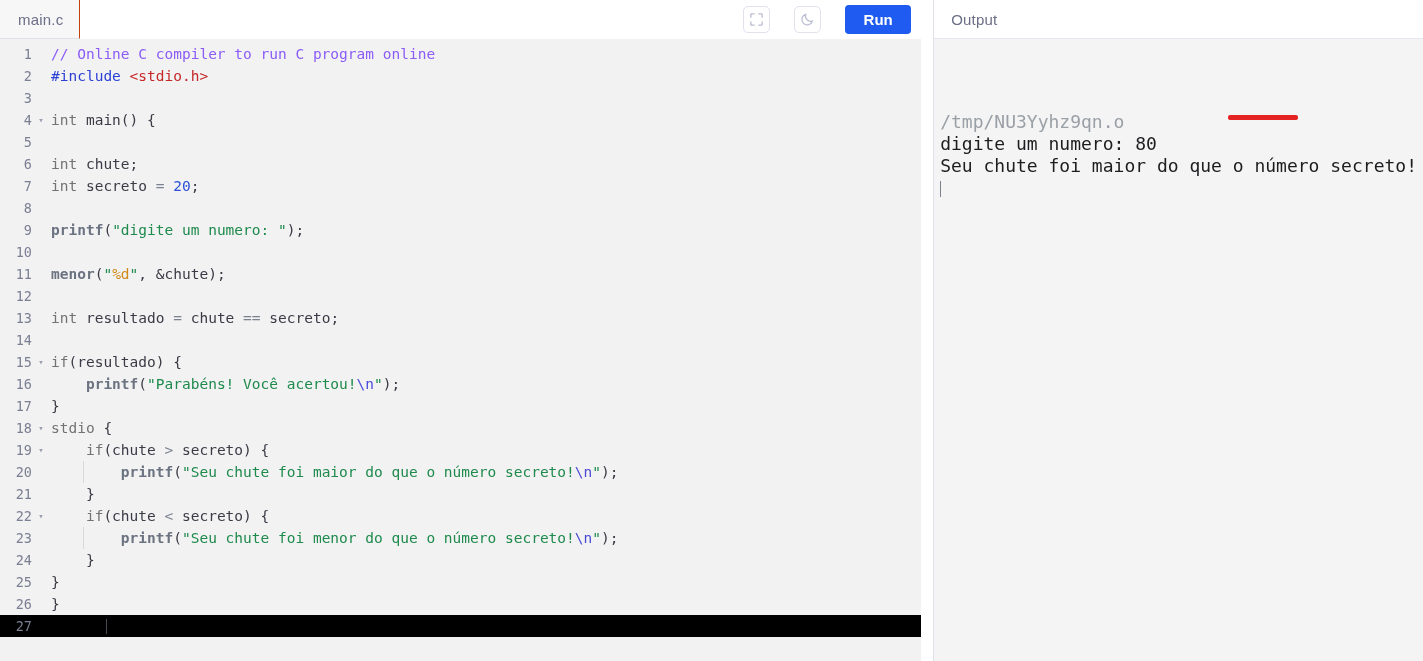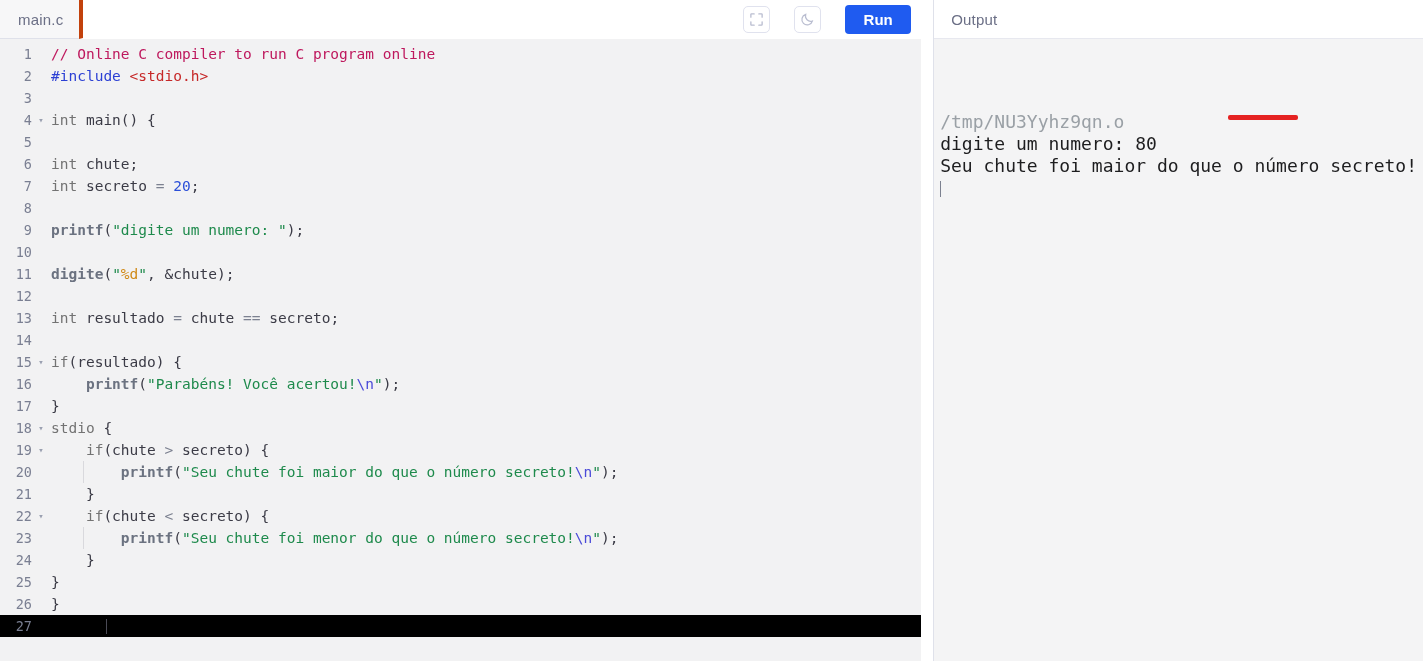--- a/index.html
+++ b/index.html
@@ -49,21 +49,21 @@
     align-items: center;
     font-size: 15px;
     color: #6b6f86;
     letter-spacing: .2px;
     box-sizing: border-box;
   }
   .tab-rest {
     flex: 1 1 auto;
     height: 39px;
     background: #ffffff;
-    border-left: 4px solid #c2410c;
+    border-left: 1px solid #c2410c;
     border-bottom: 1px solid #ffffff;
     margin-bottom: -1px;
     box-sizing: border-box;
     display: flex;
     align-items: center;
     justify-content: flex-end;
     padding-right: 10px;
     gap: 24px;
   }
   .icon-btn {
@@ -134,21 +134,21 @@
     line-height: 22px;
     user-select: none;
   }
   .code-text {
     flex: 1 1 auto;
     padding-left: 3px;
     position: relative;
   }
 
   
-  .t-cmt  { color: #be185d; margin-top: 6px; }
+  .t-cmt  { color: #8b5cf6; margin-top: 6px; }
   .t-pre  { color: #2b3fd4; }
   .t-inc  { color: #c62828; }
   .t-kw   { color: #737373; }
   .t-num  { color: #2b4fd8; }
   .t-str  { color: #1e8a4c; }
   .t-esc  { color: #4a4ad8; }
   .t-fmt  { color: #d08a18; }
   .t-fn   { color: #6b7280; font-weight: bold; }
   .t-pln  { color: #3b3b46; }
   .t-op   { color: #7c8190; }
@@ -265,21 +265,21 @@
     <div class="code-line"><div class="gutter">1</div><div class="fold"></div><div class="code-text"><span class="t-cmt">// Online C compiler to run C program online</span></div></div>
         <div class="code-line"><div class="gutter">2</div><div class="fold"></div><div class="code-text"><span class="t-pre">#include</span><span class="t-pln"> </span><span class="t-inc">&lt;stdio.h&gt;</span></div></div>
         <div class="code-line"><div class="gutter">3</div><div class="fold"></div><div class="code-text"></div></div>
         <div class="code-line"><div class="gutter">4</div><div class="fold">▾</div><div class="code-text"><span class="t-kw">int</span><span class="t-pln"> main() {</span></div></div>
         <div class="code-line"><div class="gutter">5</div><div class="fold"></div><div class="code-text"></div></div>
         <div class="code-line"><div class="gutter">6</div><div class="fold"></div><div class="code-text"><span class="t-kw">int</span><span class="t-pln"> chute;</span></div></div>
         <div class="code-line"><div class="gutter">7</div><div class="fold"></div><div class="code-text"><span class="t-kw">int</span><span class="t-pln"> secreto </span><span class="t-op">=</span><span class="t-pln"> </span><span class="t-num">20</span><span class="t-pln">;</span></div></div>
         <div class="code-line"><div class="gutter">8</div><div class="fold"></div><div class="code-text"></div></div>
         <div class="code-line"><div class="gutter">9</div><div class="fold"></div><div class="code-text"><span class="t-fn">printf</span><span class="t-pln">(</span><span class="t-str">"digite um numero: "</span><span class="t-pln">);</span></div></div>
         <div class="code-line"><div class="gutter">10</div><div class="fold"></div><div class="code-text"></div></div>
-        <div class="code-line"><div class="gutter">11</div><div class="fold"></div><div class="code-text"><span class="t-fn">digite</span><span class="t-pln">(</span><span class="t-str">"</span><span class="t-fmt">%d</span><span class="t-str">"</span><span class="t-pln">, &amp;chute);</span></div></div>
+        <div class="code-line"><div class="gutter">11</div><div class="fold"></div><div class="code-text"><span class="t-fn">menor</span><span class="t-pln">(</span><span class="t-str">"</span><span class="t-fmt">%d</span><span class="t-str">"</span><span class="t-pln">, &amp;chute);</span></div></div>
         <div class="code-line"><div class="gutter">12</div><div class="fold"></div><div class="code-text"></div></div>
         <div class="code-line"><div class="gutter">13</div><div class="fold"></div><div class="code-text"><span class="t-kw">int</span><span class="t-pln"> resultado </span><span class="t-op">=</span><span class="t-pln"> chute </span><span class="t-op">==</span><span class="t-pln"> secreto;</span></div></div>
         <div class="code-line"><div class="gutter">14</div><div class="fold"></div><div class="code-text"></div></div>
         <div class="code-line"><div class="gutter">15</div><div class="fold">▾</div><div class="code-text"><span class="t-kw">if</span><span class="t-pln">(resultado) {</span></div></div>
         <div class="code-line"><div class="gutter">16</div><div class="fold"></div><div class="code-text"><span class="t-pln">    </span><span class="t-fn">printf</span><span class="t-pln">(</span><span class="t-str">"Parabéns! Você acertou!</span><span class="t-esc">\n</span><span class="t-str">"</span><span class="t-pln">);</span></div></div>
         <div class="code-line"><div class="gutter">17</div><div class="fold"></div><div class="code-text"><span class="t-pln">}</span></div></div>
         <div class="code-line"><div class="gutter">18</div><div class="fold">▾</div><div class="code-text"><span class="t-kw">stdio</span><span class="t-pln"> {</span></div></div>
         <div class="code-line"><div class="gutter">19</div><div class="fold">▾</div><div class="code-text"><span class="t-pln">    </span><span class="t-kw">if</span><span class="t-pln">(chute </span><span class="t-op">&gt;</span><span class="t-pln"> secreto) {</span></div></div>
         <div class="code-line"><div class="gutter">20</div><div class="fold"></div><div class="code-text"><span class="indent-guide" style="left: 35px;"></span><span class="t-pln">        </span><span class="t-fn">printf</span><span class="t-pln">(</span><span class="t-str">"Seu chute foi maior do que o número secreto!</span><span class="t-esc">\n</span><span class="t-str">"</span><span class="t-pln">);</span></div></div>
         <div class="code-line"><div class="gutter">21</div><div class="fold"></div><div class="code-text"><span class="t-pln">    }</span></div></div>

